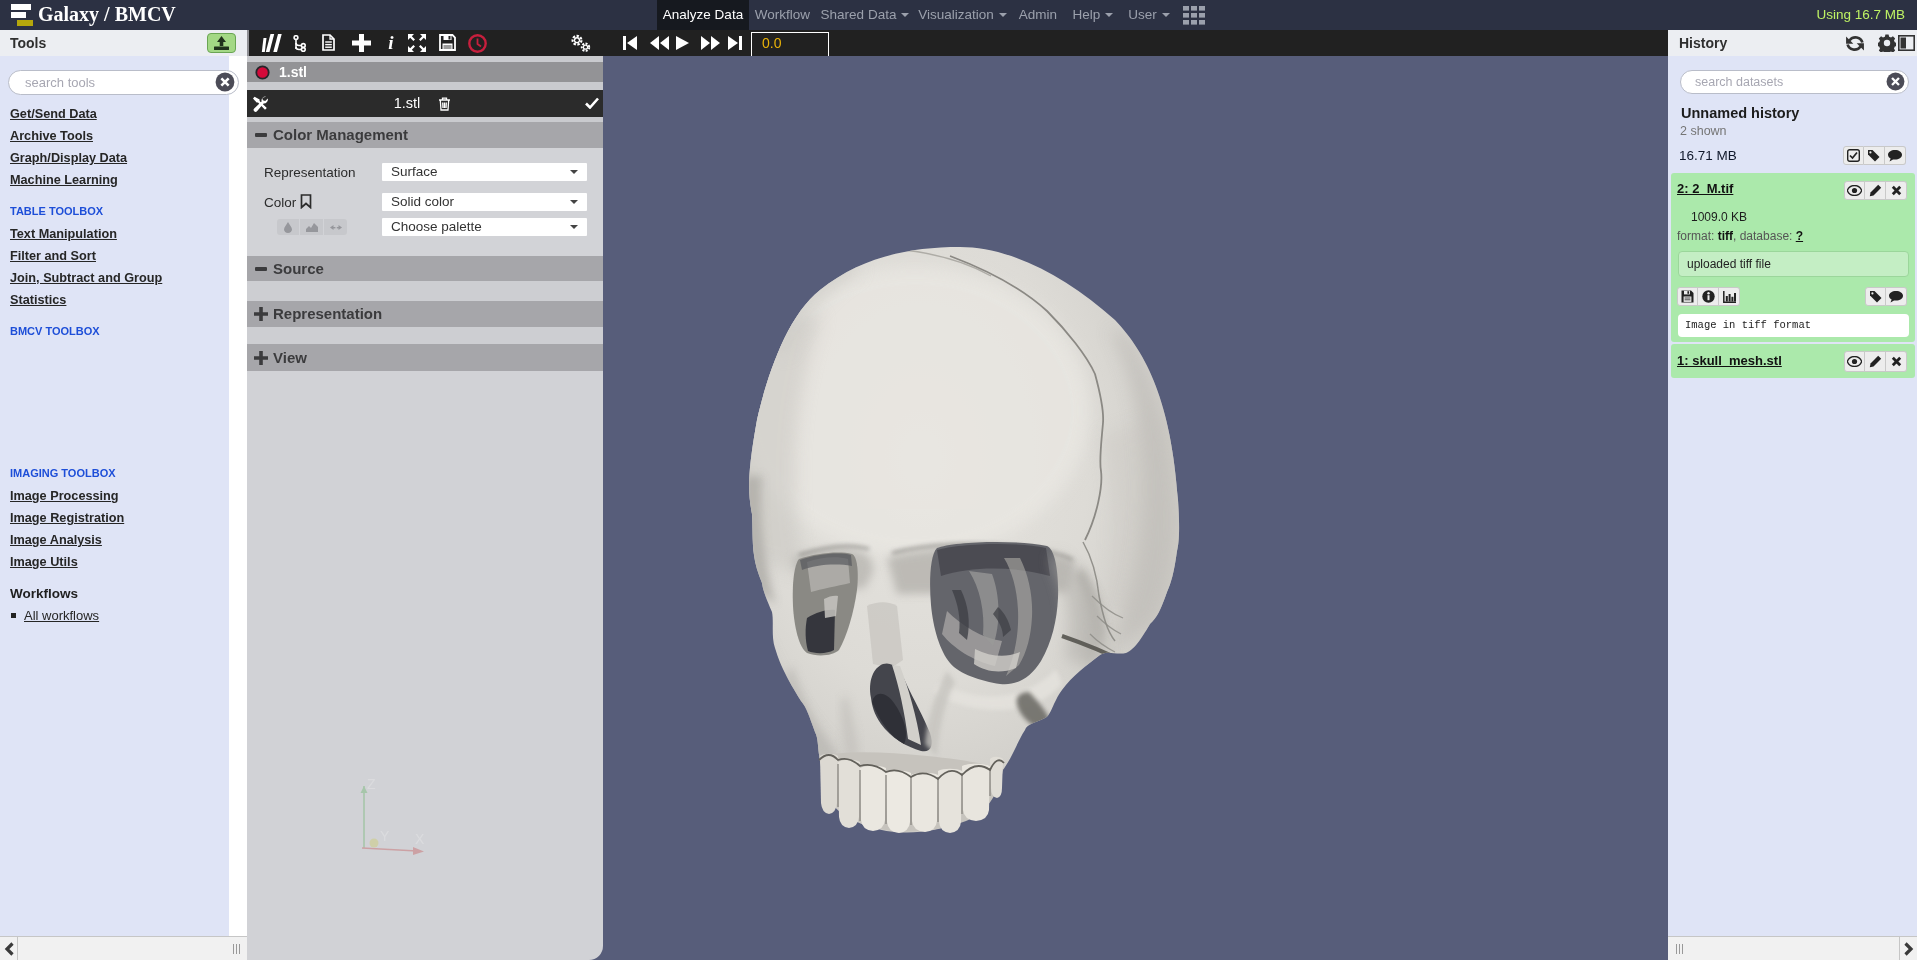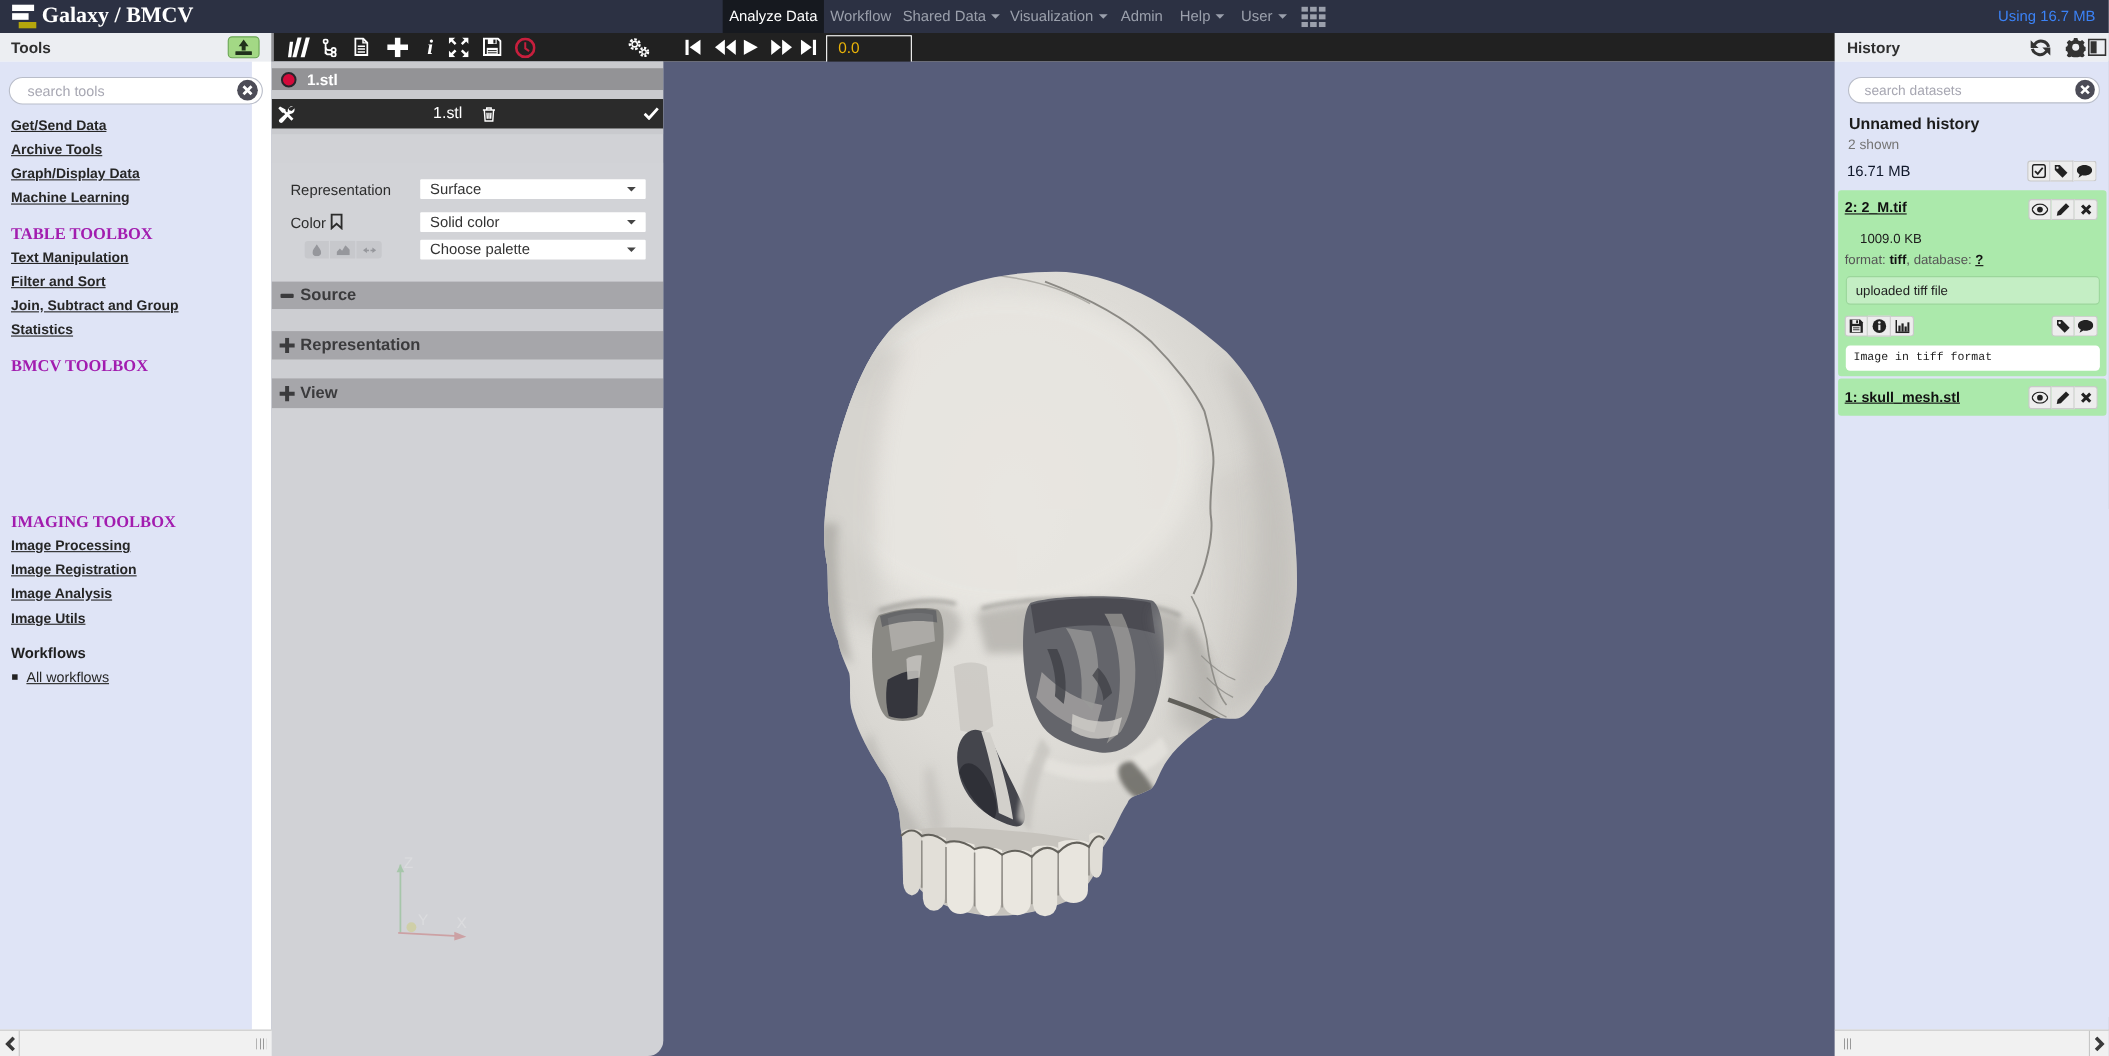--- a/index.html
+++ b/index.html
@@ -3,30 +3,30 @@
 <meta charset="utf-8">
 <style>
 * { margin:0; padding:0; box-sizing:border-box; }
 html,body { width:1917px; height:960px; overflow:hidden; font-family:"Liberation Sans", sans-serif; }
 .abs { position:absolute; }
 #navbar { position:absolute; left:0; top:0; width:1917px; height:30px; background:#2c3143; }
 #brand { position:absolute; left:38px; top:0; height:30px; line-height:29px; color:#fff; font-family:"Liberation Serif", serif; font-weight:bold; font-size:20px; }
 .mi { position:absolute; top:0; height:30px; line-height:30px; color:#9ba0ac; font-size:13.5px; text-align:center; }
 .mi.act { background:#16191f; color:#fff; }
 .car { display:inline-block; width:0; height:0; border-left:4px solid transparent; border-right:4px solid transparent; border-top:4px solid #9ba0ac; vertical-align:middle; margin-left:5px; }
-#quota { position:absolute; right:12px; top:0; height:30px; line-height:30px; color:#3b82f6; font-size:13.5px; }
+#quota { position:absolute; right:12px; top:0; height:30px; line-height:30px; color:#bef264; font-size:13.5px; }
 #toolshd { position:absolute; left:0; top:30px; width:247px; height:26px; background:#eceef2; }
 #toolshd span { position:absolute; left:10px; top:0; line-height:26px; font-weight:bold; font-size:14px; color:#2f2f2f; }
 #histhd { position:absolute; left:1668px; top:30px; width:249px; height:26px; background:#eceef2; }
 #histhd span { position:absolute; left:11px; top:0; line-height:26px; font-weight:bold; font-size:14px; color:#2f2f2f; }
 #toolbody { position:absolute; left:0; top:56px; width:229px; height:880px; background:#dfe4f6; }
 #histbody { position:absolute; left:1668px; top:56px; width:249px; height:880px; background:#dfe4f6; }
 .pill { position:absolute; background:#fff; border:1px solid #b9bdc9; border-radius:13px; color:#a7a7b2; font-size:13.5px; }
 .tlink { position:absolute; left:10px; font-weight:bold; font-size:12.7px; color:#262626; text-decoration:underline; white-space:nowrap; }
-.thead { position:absolute; left:10px; font-weight:bold; font-size:15px; color:#a21caf; white-space:nowrap;font-family:Liberation Serif, serif; }
+.thead { position:absolute; left:10px; font-weight:bold; font-size:11px; color:#1d4ed8; white-space:nowrap; }
 #toolbar { position:absolute; left:247px; top:30px; width:1421px; height:26px; background:#212121; border-left:2px solid #8f8f93; }
 #viewport { position:absolute; left:247px; top:56px; width:1421px; height:904px; background:#575d7a; }
 #ctrlpanel { position:absolute; left:247px; top:56px; width:356px; height:904px; background:#d1d2d6; border-bottom-right-radius:14px; overflow:hidden;padding-left:39px; }
 .crow { position:absolute; left:0; width:356px; }
 .sechdr { background:#a6a6aa; color:#3b3b3d; font-weight:bold; font-size:15px; }
 .strip { background:#c9cace; }
 .ddl { position:absolute; left:135px; width:205px; height:18px; background:#fff; border-radius:1px; font-size:13.5px; color:#333; line-height:18px; padding-left:9px; }
 .ddl:after { content:""; position:absolute; right:9px; top:7px; width:0; height:0; border-left:4px solid transparent; border-right:4px solid transparent; border-top:4.5px solid #444; }
 .flabel { position:absolute; left:17px; font-size:13.5px; color:#2c2c2c; }
 #lfoot { position:absolute; left:0; top:936px; width:247px; height:24px; background:#f1f1f1; border-top:1px solid #c6c6c6; }
@@ -334,20 +334,24 @@
           <path d="M4.5 3 L4.5 1.2 L8.5 1.2 L8.5 3"></path>
           <path d="M2.3 3 L3 13 L10 13 L10.7 3"></path>
           <path d="M4.7 5.5 L5 11 M6.5 5.5 L6.5 11 M8.3 5.5 L8 11"></path>
         </g>
       </svg>
     <svg class="abs" style="left:338px;top:7px" width="14" height="12" viewBox="0 0 14 12">
         <path d="M1 6.5 L5 10.5 L13 1.5" fill="none" stroke="#fff" stroke-width="2.6"></path>
       </svg>
   </div>
   <div class="crow strip" style="top:61px;height:5px"></div>
+  <div class="crow sechdr" style="top:66px;height:26px;line-height:26px">
+    <span class="abs" style="left:8px;top:11px;width:12px;height:4px;background:#3b3b3d;border-radius:1px"></span>
+    <span style="margin-left:26px">Color Management</span>
+  </div>
   <div class="crow" style="top:92px;height:108px;background:#d2d3d7"></div>
   <div class="flabel" style="top:109px">Representation</div>
   <div class="ddl" style="top:107px">Surface</div>
   <div class="flabel" style="top:139px">Color</div>
   <svg class="abs" style="left:53px;top:138px" width="12" height="15" viewBox="0 0 12 15">
       <path d="M1.5 1 L10.5 1 L10.5 13.5 L6 9.5 L1.5 13.5 Z" fill="none" stroke="#2c2c2c" stroke-width="1.7"></path>
     </svg>
   <div class="ddl" style="top:137px">Solid color</div>
   <div class="abs" style="left:30px;top:163px;display:flex">
     <div style="width:22px;height:16px;background:#c7c8cc;border-radius:3px 0 0 3px;display:flex;align-items:center;justify-content:center">

